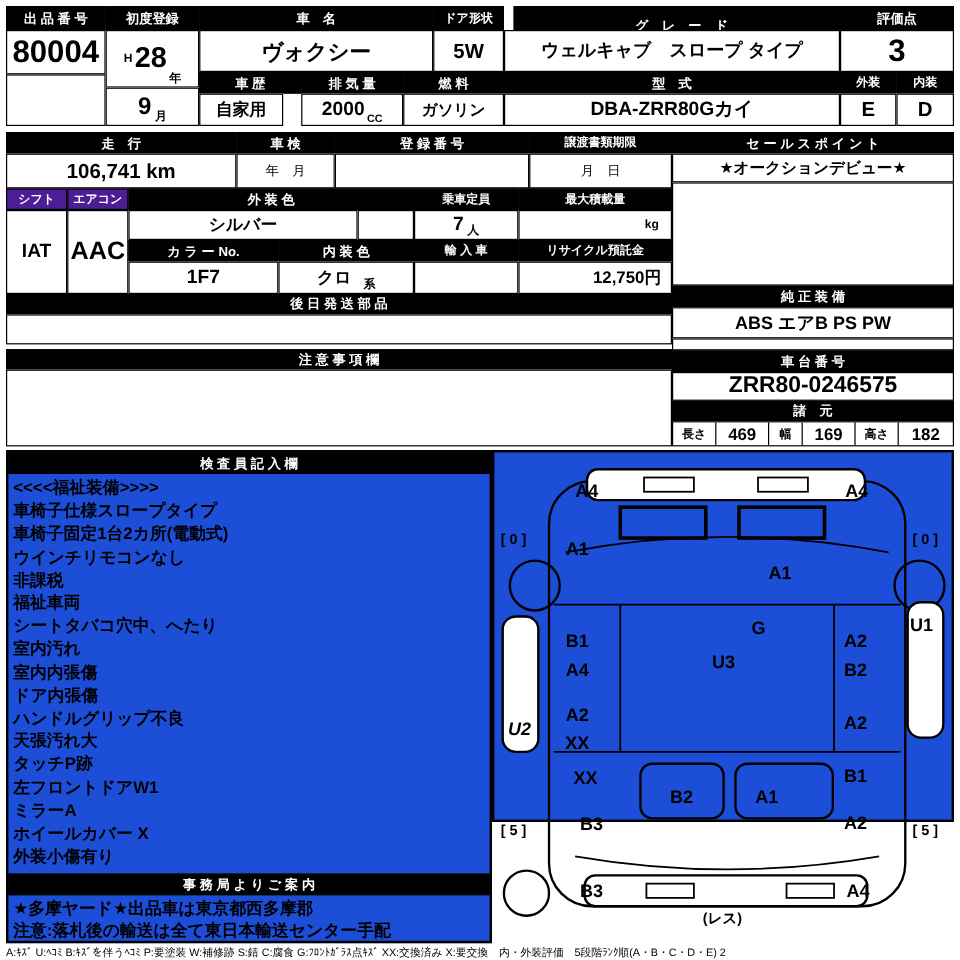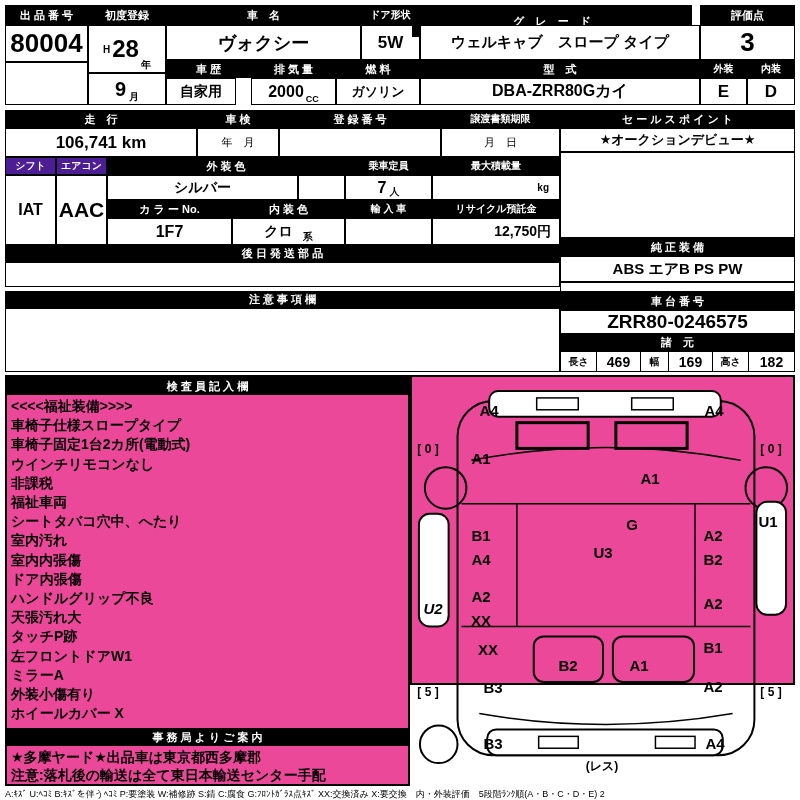--- a/index.html
+++ b/index.html
@@ -1,21 +1,21 @@
 <!DOCTYPE html>
 <html><head>
 <meta charset="utf-8">
 <style>
   *{margin:0;padding:0;box-sizing:border-box}
   html,body{width:800px;height:800px}
   body{position:relative;background:#fff;color:#000;font-family:"Liberation Sans","DejaVu Sans",sans-serif;overflow:hidden}
   .hdr{position:absolute;background:#000;color:#fff;display:flex;align-items:center;justify-content:center;font-weight:bold;font-size:11px;border:1px solid #000;white-space:nowrap}
   .ghdr{position:absolute;background:#4c1d95;color:#fff;display:flex;align-items:center;justify-content:center;font-weight:bold;font-size:10px;border:1px solid #000;white-space:nowrap}
   .cell{position:absolute;background:#fff;border:1px solid #000;display:flex;align-items:center;justify-content:center;font-weight:bold;white-space:nowrap}
-  .box{position:absolute;background:#ec4899;border:2px solid #000}
+  .box{position:absolute;background:#1d4ed8;border:2px solid #000}
   .small{font-size:10px;font-weight:bold}
   .note-line{font-size:14px;font-weight:700;line-height:19.2px;white-space:nowrap}
   .dlabel{position:absolute;transform:translate(-50%,-50%);font-size:15px;font-weight:bold;white-space:nowrap}
   .dlabel-sm{font-size:12px}
   .specrow{position:absolute;display:flex;border:1px solid #000;background:#fff}
   .specrow>span{display:flex;align-items:center;justify-content:center;border-right:1px solid #000}
   .specrow>span:last-child{border-right:none}
   .office-line{position:absolute;font-size:14px;font-weight:700;white-space:nowrap}
   svg{position:absolute;left:0;top:0}
 </style>
@@ -36,21 +36,21 @@
   <span style="font-size:20px">9</span>
   <span class="small" style="align-self:flex-end">月</span>
 </div>
 
 <div class="hdr" style="left:166px;top:5px;width:195px;height:20px">車　名</div>
 <div class="cell" style="left:166px;top:25px;width:195px;height:35px;font-size:18px">ヴォクシー</div>
 
 <div class="hdr" style="left:361px;top:5px;width:59px;height:20px;font-size:10px">ドア形状</div>
 <div class="cell" style="left:361px;top:25px;width:59px;height:35px;font-size:17px">5W</div>
 
-<div class="hdr" style="left:412px;top:5px;width:280px;height:32px">グ　レ　ー　ド</div>
+<div class="hdr" style="left:428px;top:5px;width:280px;height:32px">グ　レ　ー　ド</div>
 <div class="cell" style="left:420px;top:25px;width:280px;height:35px;font-size:15px">ウェルキャブ　スロープ タイプ</div>
 
 <div class="hdr" style="left:700px;top:5px;width:95px;height:20px">評価点</div>
 <div class="cell" style="left:700px;top:25px;width:95px;height:35px;font-size:26px">3</div>
 
 <div class="hdr" style="left:166px;top:60px;width:85px;height:18px">車 歴</div>
 <div class="hdr" style="left:251px;top:60px;width:85px;height:18px">排 気 量</div>
 <div class="hdr" style="left:336px;top:60px;width:84px;height:18px">燃 料</div>
 <div class="cell" style="left:166px;top:78px;width:70px;height:27px;font-size:14px">自家用</div>
 <div class="cell" style="left:251px;top:78px;width:85px;height:27px;gap:2px">
@@ -140,22 +140,22 @@
       <div class="note-line">福祉車両</div>
       <div class="note-line">シートタバコ穴中、へたり</div>
       <div class="note-line">室内汚れ</div>
       <div class="note-line">室内内張傷</div>
       <div class="note-line">ドア内張傷</div>
       <div class="note-line">ハンドルグリップ不良</div>
       <div class="note-line">天張汚れ大</div>
       <div class="note-line">タッチP跡</div>
       <div class="note-line">左フロントドアW1</div>
       <div class="note-line">ミラーA</div>
+      <div class="note-line">ホイールカバー X</div>
       <div class="note-line">外装小傷有り</div>
-      <div class="note-line">ホイールカバー X</div>
     </div>
   <div class="hdr" style="left:0;top:351px;width:401px;height:18px">事 務 局 よ り ご 案 内</div>
   <div class="office-line" style="left:4px;top:390px">注意:落札後の輸送は全て東日本輸送センター手配</div>
   <div class="office-line" style="left:4px;top:372px">★多摩ヤード★出品車は東京都西多摩郡</div>
 </div>
 
 <div class="box" style="left:410px;top:375px;width:385px;height:310px">
   <svg width="381" height="407" viewBox="0 0 385 411">
     <g fill="none" stroke="#000">
 

